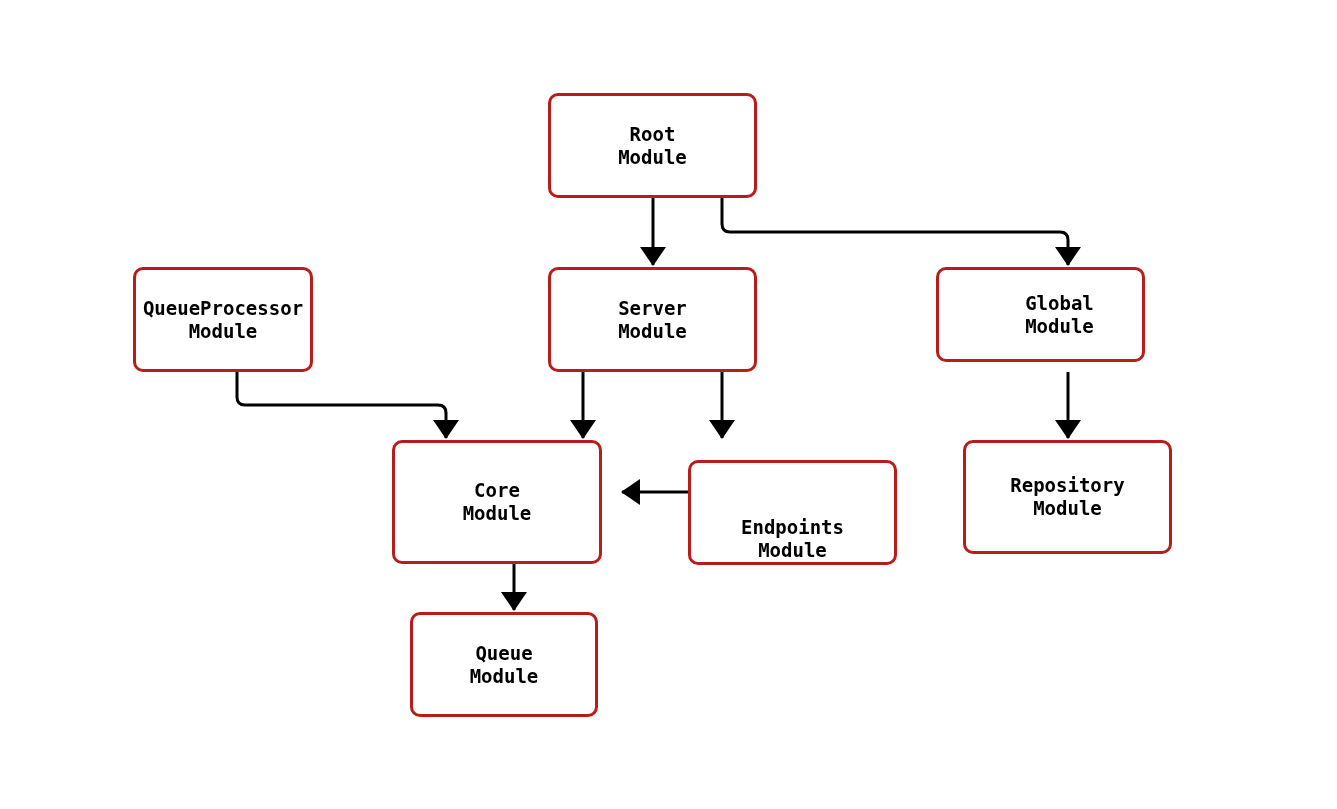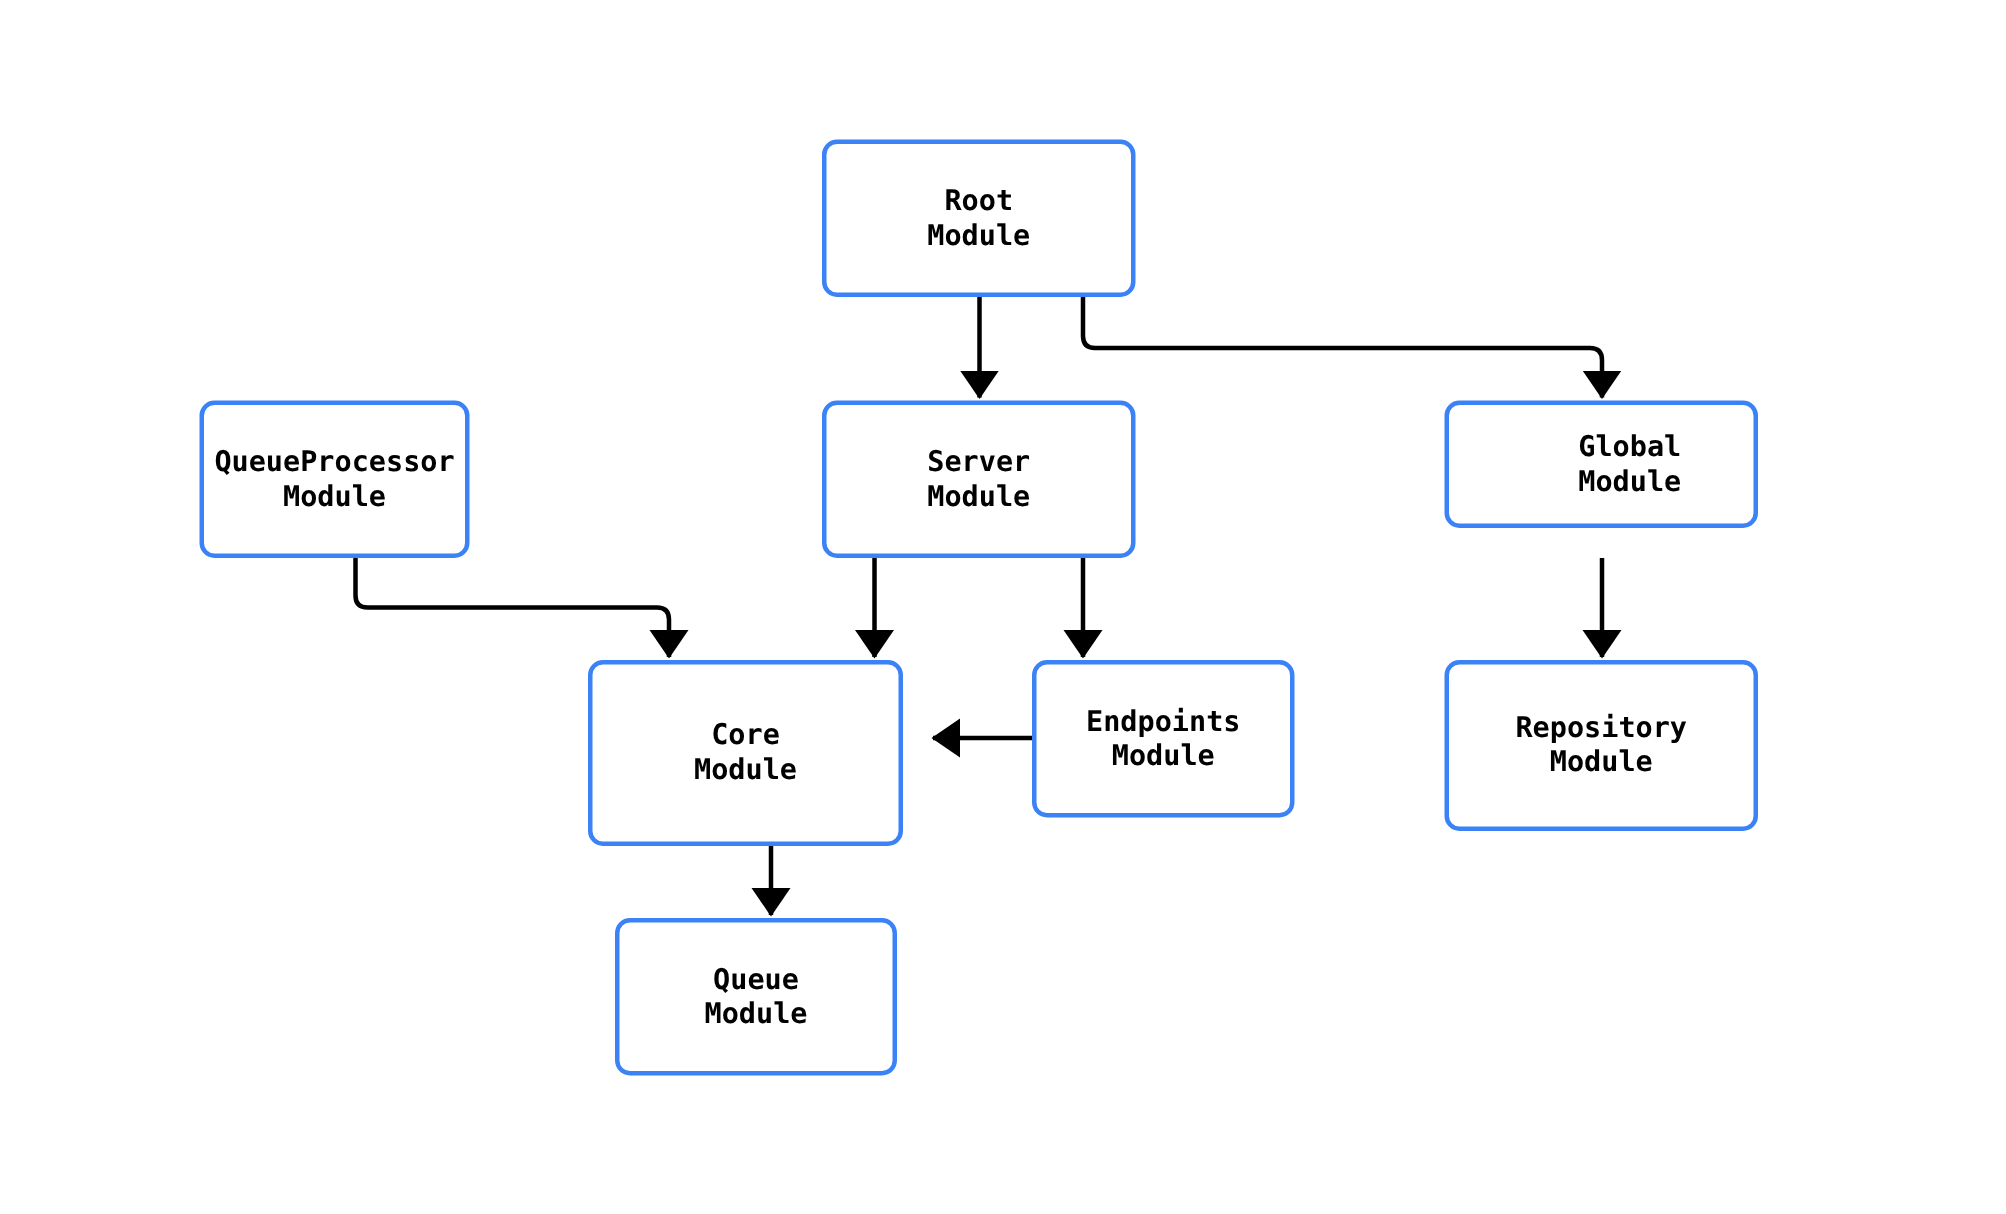--- a/index.html
+++ b/index.html
@@ -25,42 +25,42 @@
   }
   .edge {
     fill: none;
     stroke: #000000;
     stroke-width: 3;
   }
   .node {
     position: absolute;
     box-sizing: border-box;
     background: #ffffff;
-    border: 3px solid #3b82f6;
+    border: 3px solid #b91c1c;
     border-radius: 10px;
     display: flex;
     align-items: center;
     justify-content: center;
     text-align: center;
   }
   .node-label {
     font-family: "DejaVu Sans Mono", monospace;
     font-weight: 700;
     font-size: 19px;
     line-height: 23px;
     color: #000000;
     white-space: pre-line;
   }
   
   .n-root          { left: 548px; top:  93px; width: 209px; height: 105px; }
   .n-queueproc     { left: 133px; top: 267px; width: 180px; height: 105px; }
   .n-server        { left: 548px; top: 267px; width: 209px; height: 105px; justify-content: center; }
-  .n-global        { left: 963px; top: 267px; width: 209px; height: 85px; padding-left: 38px; }
+  .n-global        { left: 936px; top: 267px; width: 209px; height: 95px; padding-left: 38px; }
   .n-core          { left: 392px; top: 440px; width: 210px; height: 124px; }
-  .n-endpoints     { left: 688px; top: 440px; width: 175px; height: 105px; }
+  .n-endpoints     { left: 688px; top: 460px; width: 209px; height: 105px; align-items: flex-end; }
   .n-repository    { left: 963px; top: 440px; width: 209px; height: 114px; }
   .n-queue         { left: 410px; top: 612px; width: 188px; height: 105px; }
 </style>
 </head>
 <body>
 
 <div class="canvas">
 
   <svg class="edges-layer" width="1337" height="809" viewBox="0 0 1337 809" xmlns="http://www.w3.org/2000/svg">
     <defs>

